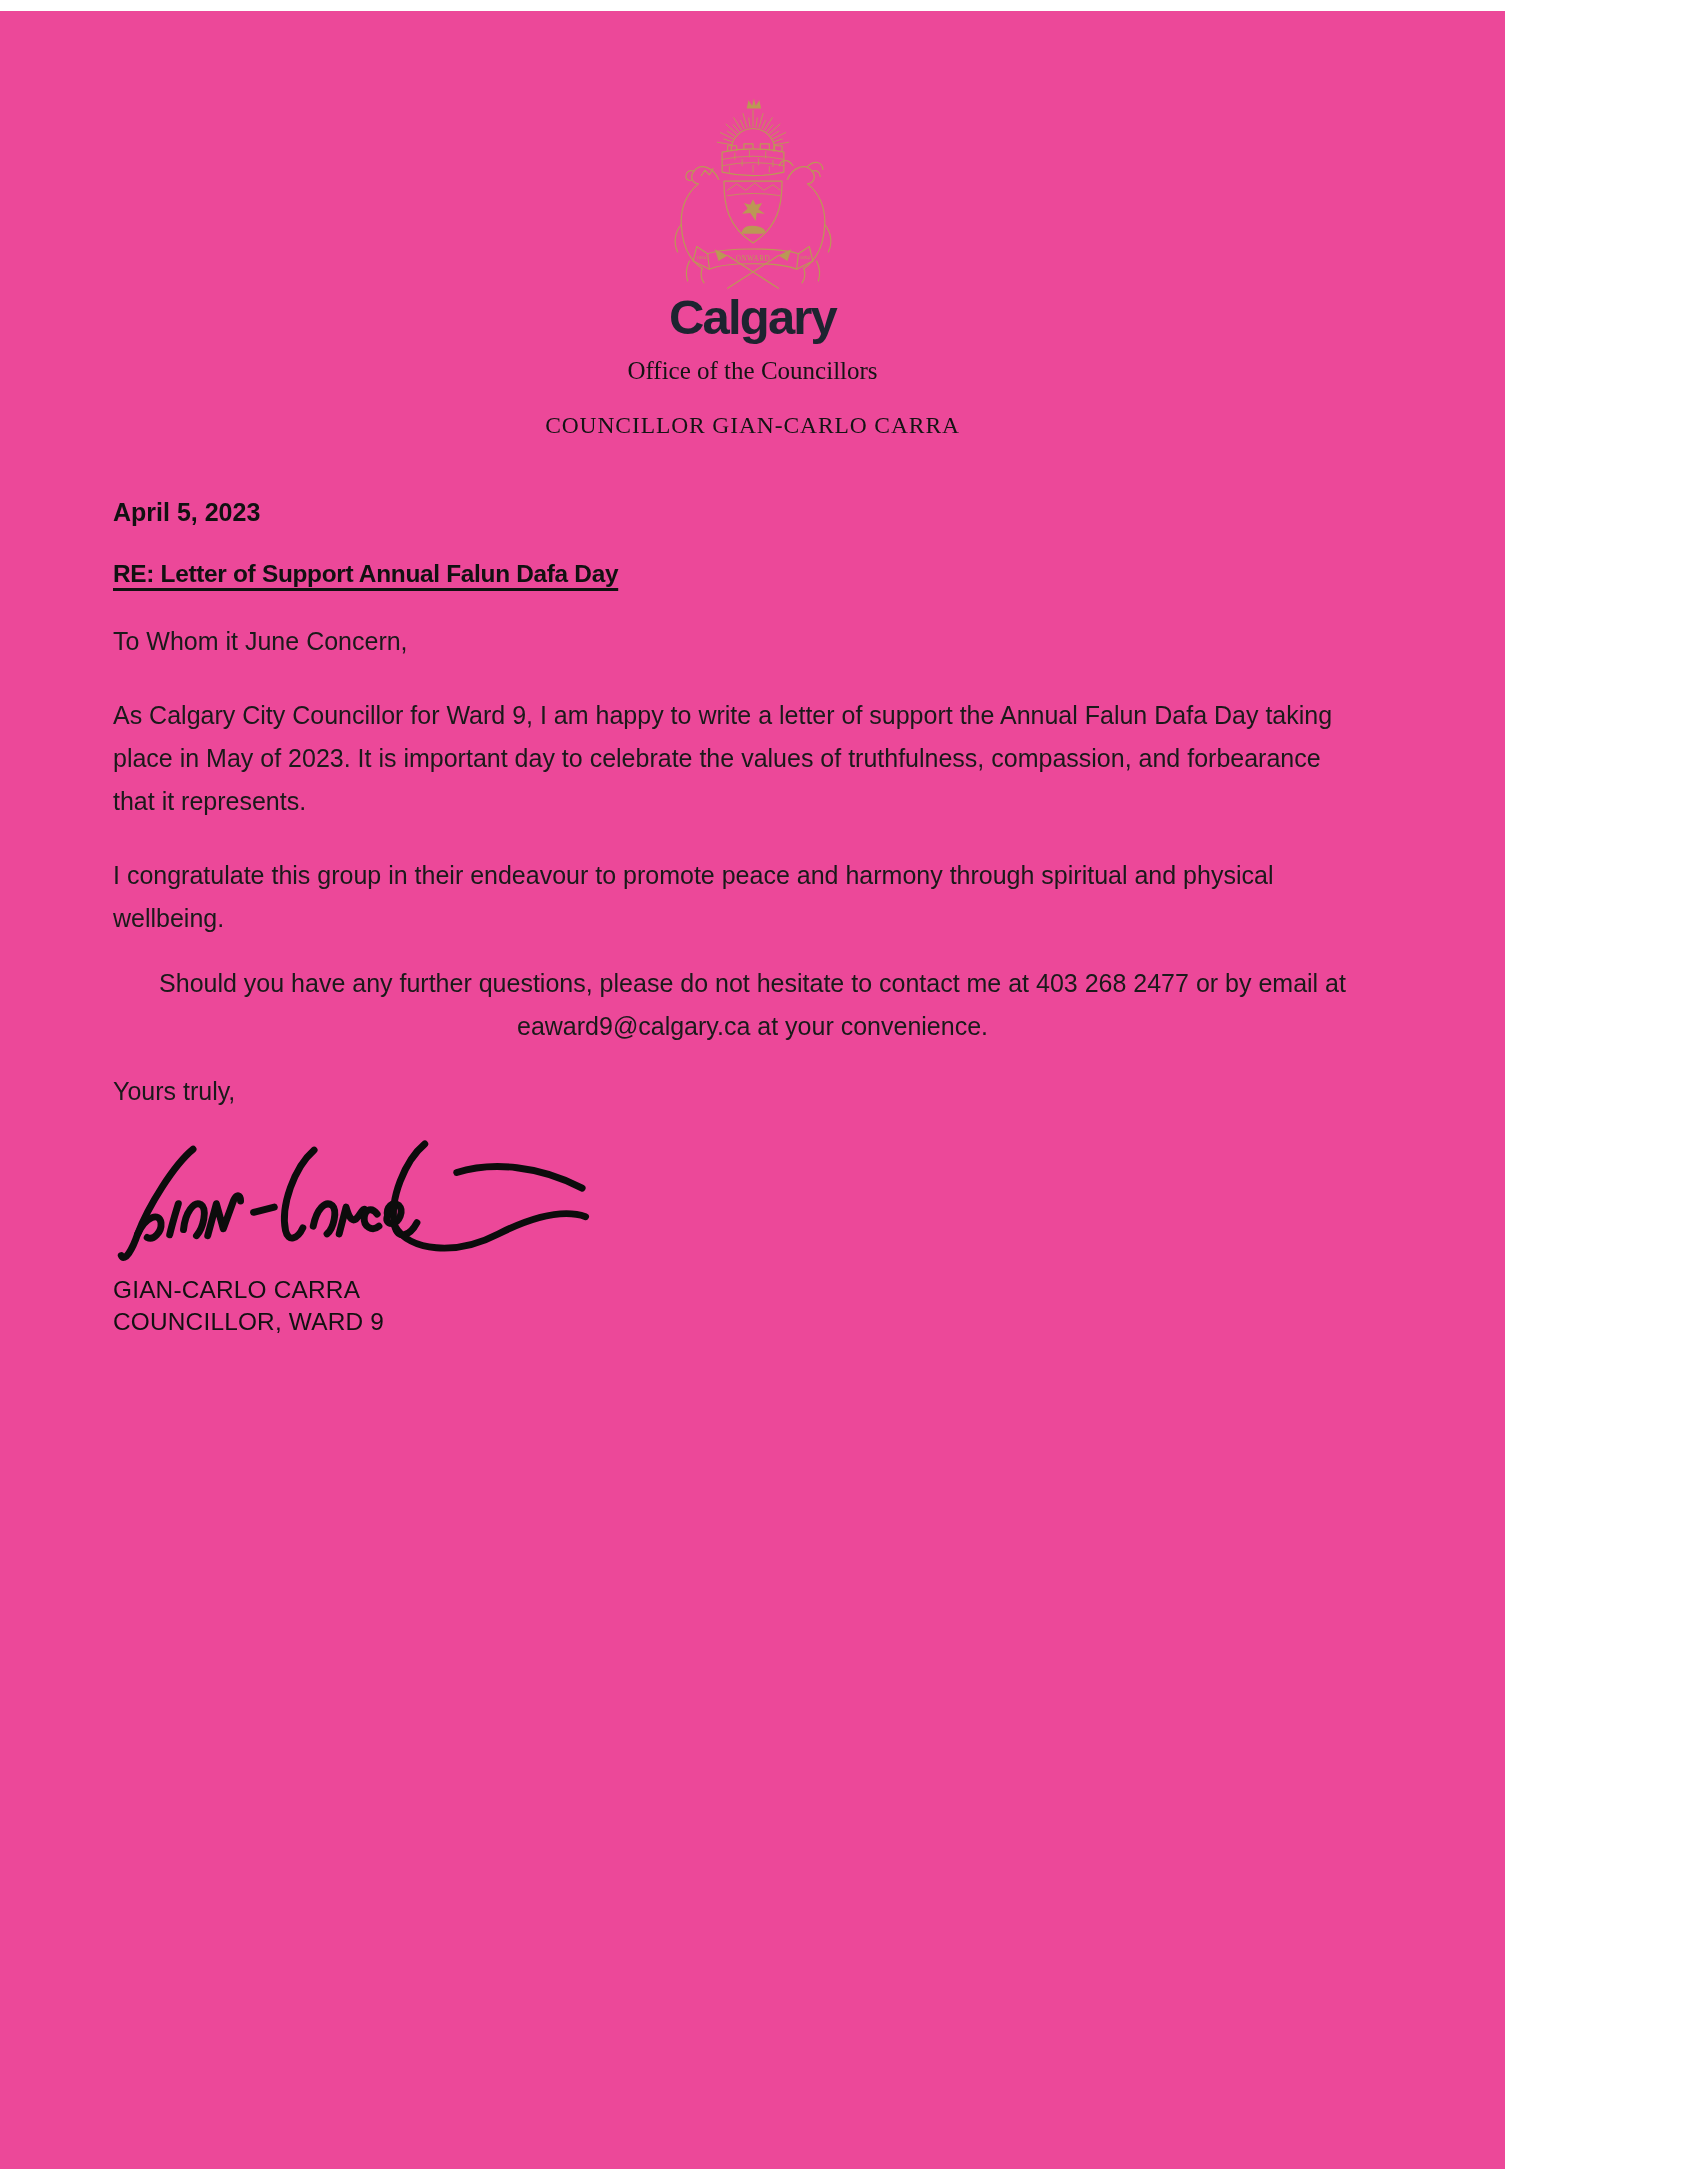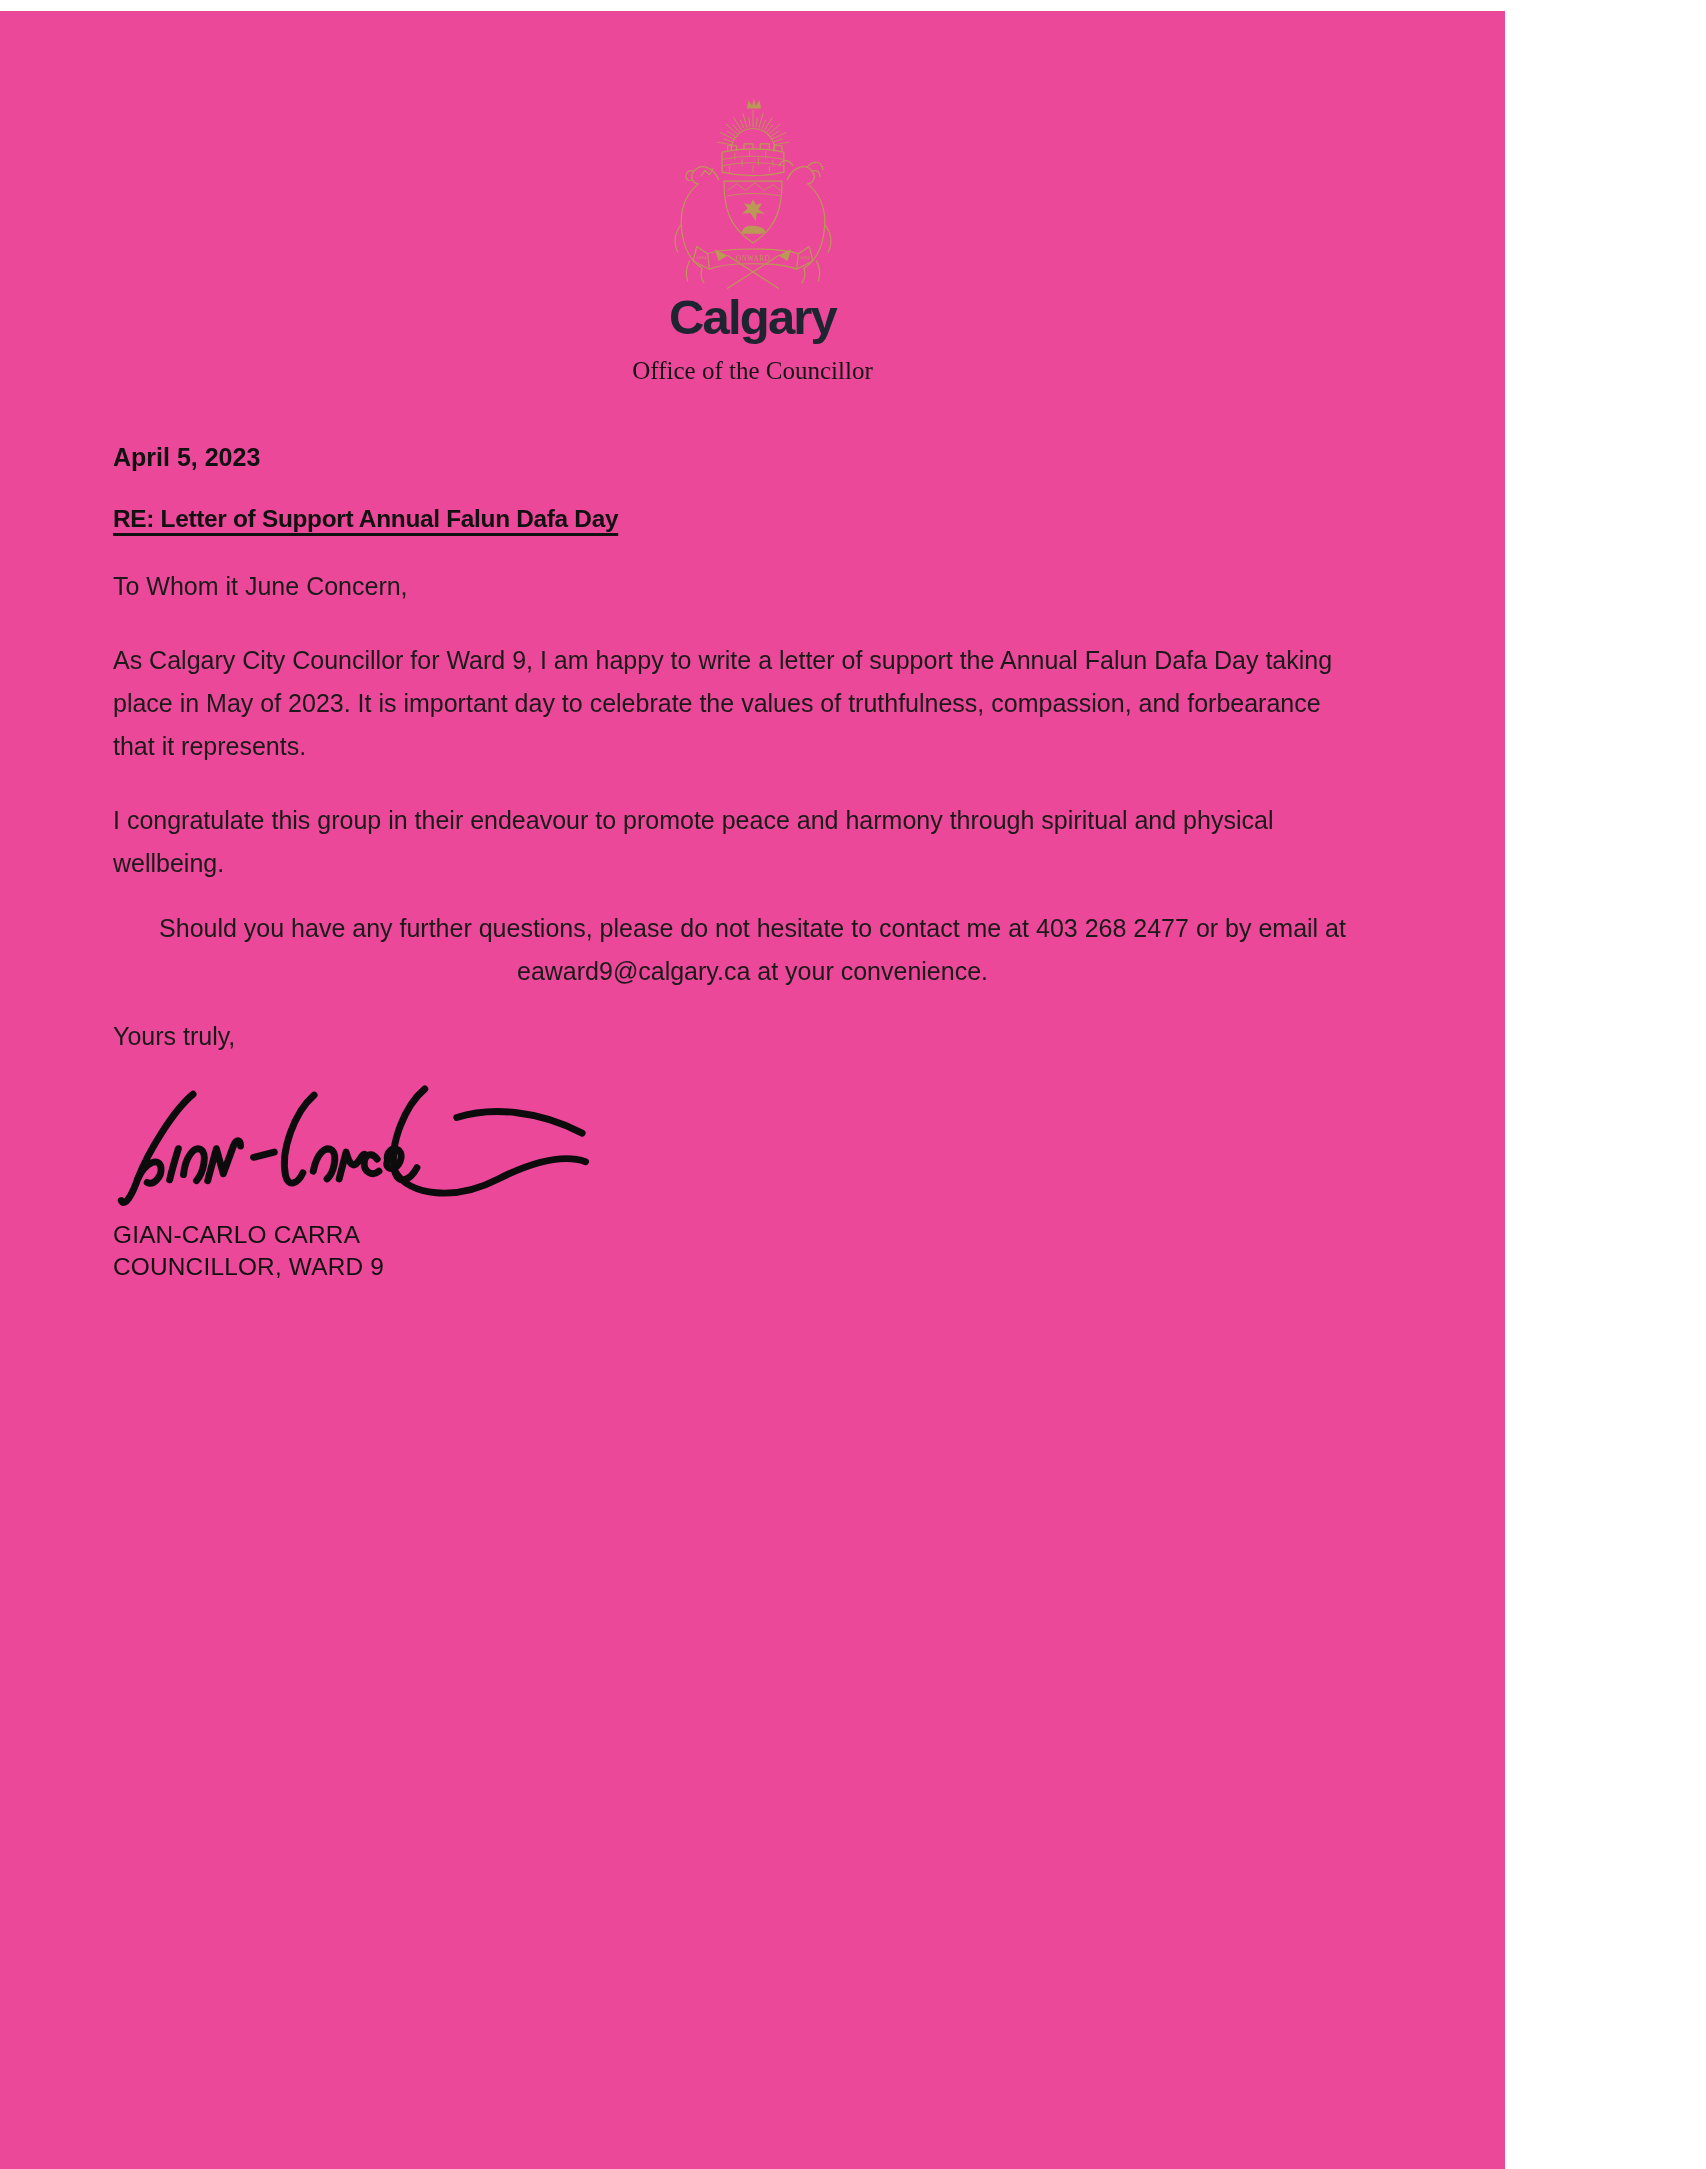--- a/index.html
+++ b/index.html
@@ -148,21 +148,22 @@
         <text x="147" y="182" text-anchor="middle" font-family="Liberation Serif, serif" font-size="5.5" fill="#BB9855" stroke="none">1894</text>
       </g>
 
       <g>
         <path d="M62,214 L118,178 M118,214 L62,178"></path>
         <path d="M118,178 L132,171 L128,184 Z M62,178 L48,171 L52,184 Z" fill="#BB9855" stroke="none"></path>
       </g>
     </svg>
 
     <div class="wordmark">Calgary</div>
-    <div class="office-line">Office of the Councillor</div>
+    <div class="office-line">Office of the Councillors</div>
+    <div class="councillor-line">COUNCILLOR GIAN-CARLO CARRA</div>
   </div>
 
   <div class="body-block">
 
     <div class="date-line">April 5, 2023</div>
 
     <div class="subject-line">
       <span class="underlined">RE: Letter of Support Annual Falun Dafa Day</span>
     </div>
 

